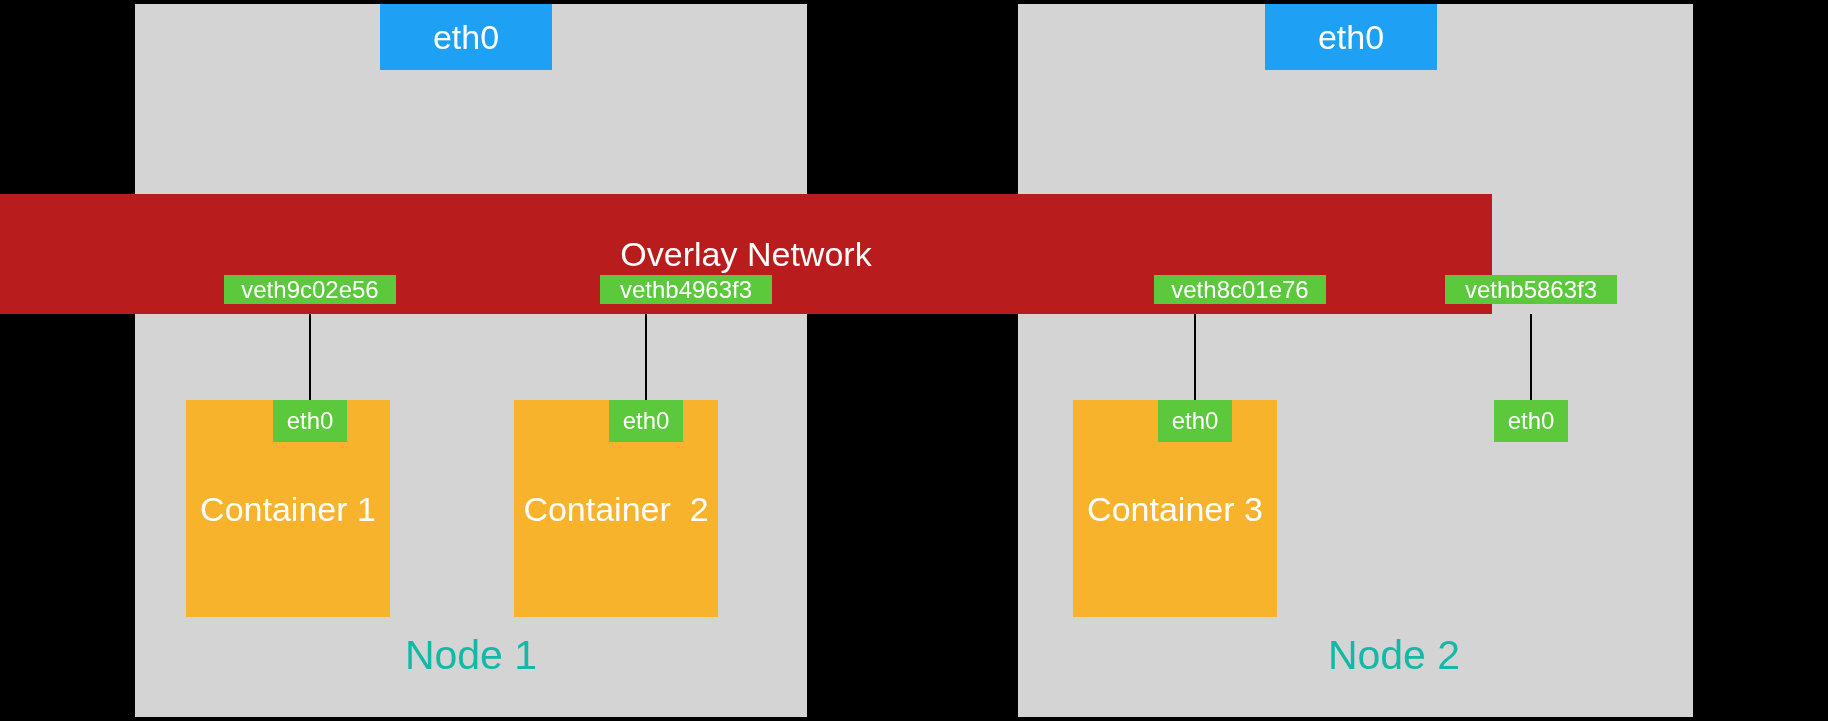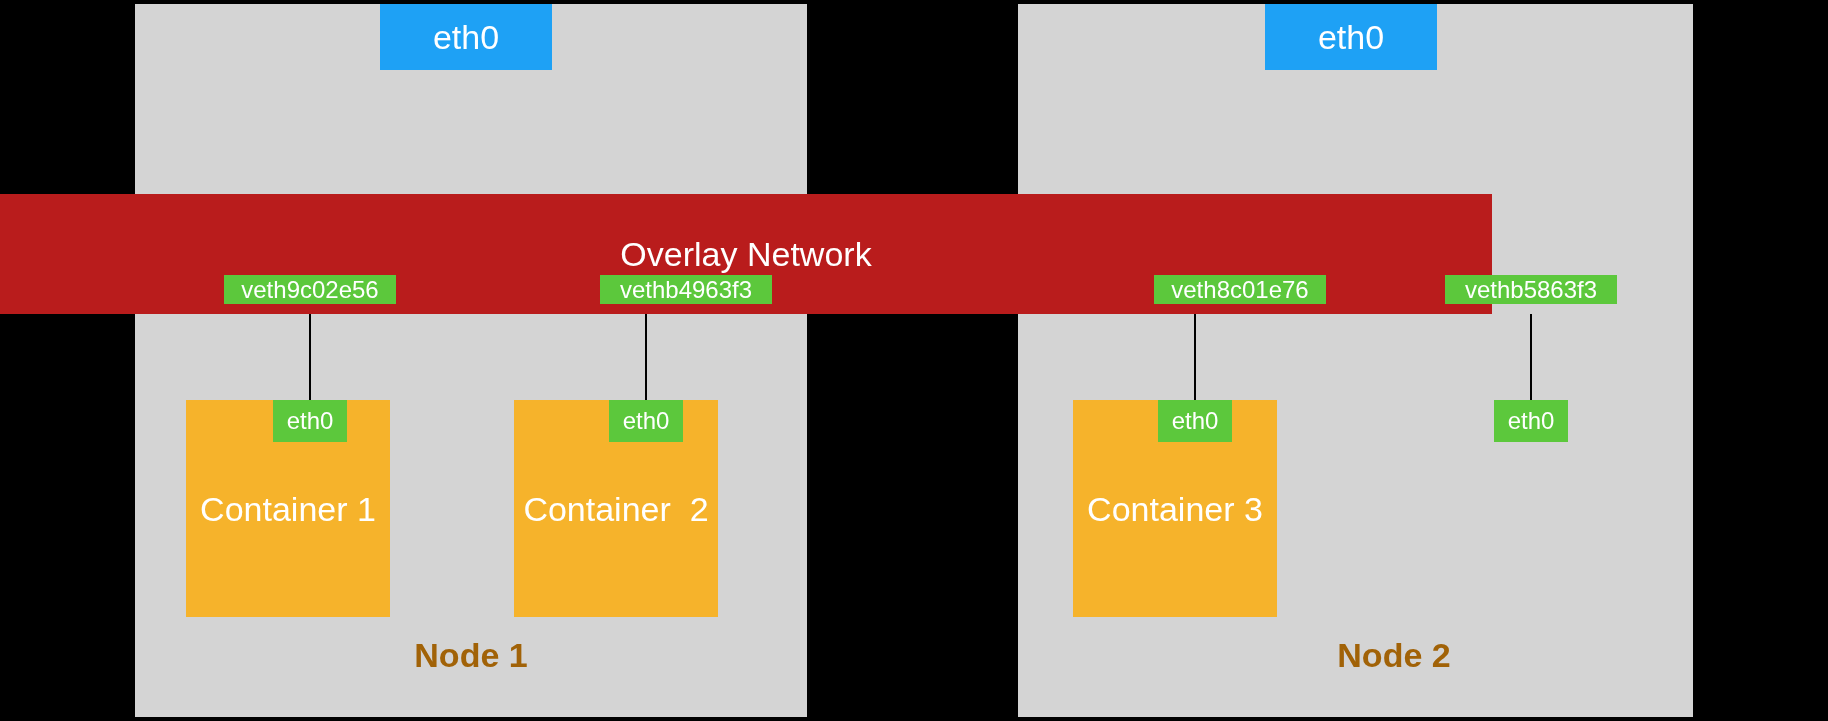--- a/index.html
+++ b/index.html
@@ -22,25 +22,24 @@
     background: #d4d4d4;
     z-index: 1;
   }
   .node-box.n1 { left: 135px; width: 672px; }
   .node-box.n2 { left: 1018px; width: 675px; }
 
   .node-label {
     position: absolute;
     top: 636px;
     z-index: 2;
-    color: #a16207;
-    font-size: 34px;
+    color: #14b8a6;
+    font-size: 41px;
     line-height: 38px;
     text-align: center;
-    font-weight: bold;
   }
   .node-label.n1 { left: 135px; width: 672px; }
   .node-label.n2 { left: 1018px; width: 752px; }
 
   .host-eth {
     position: absolute;
     top: 4px;
     width: 172px;
     height: 66px;
     background: #1ea1f5;

